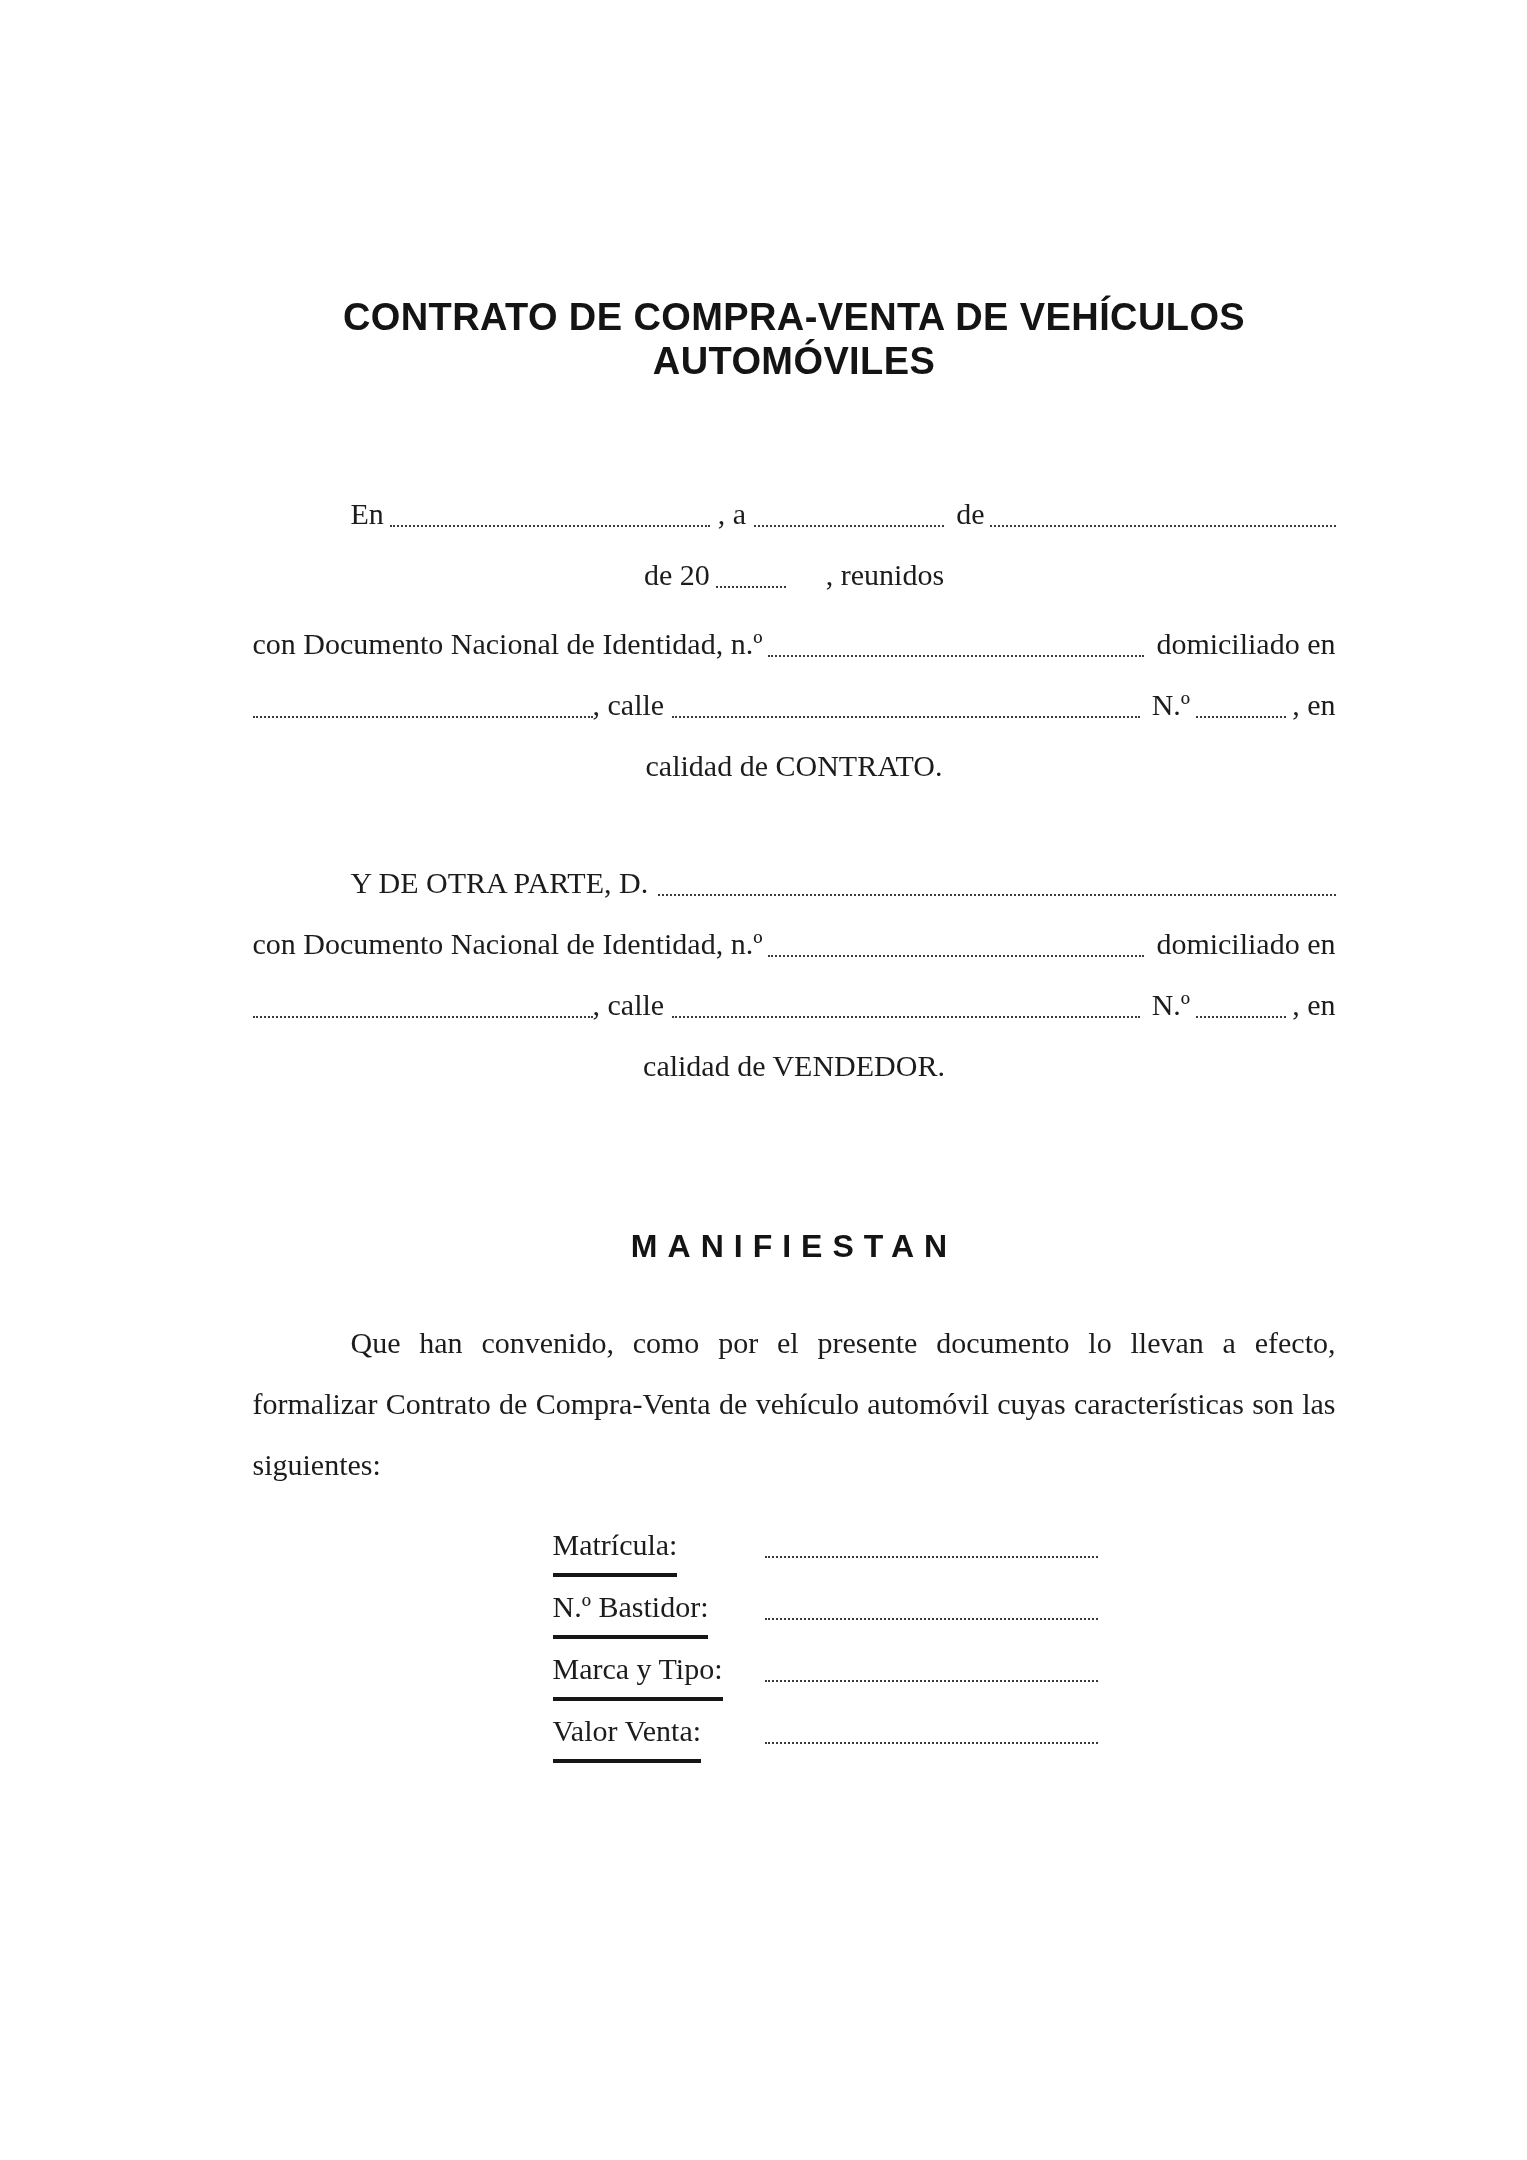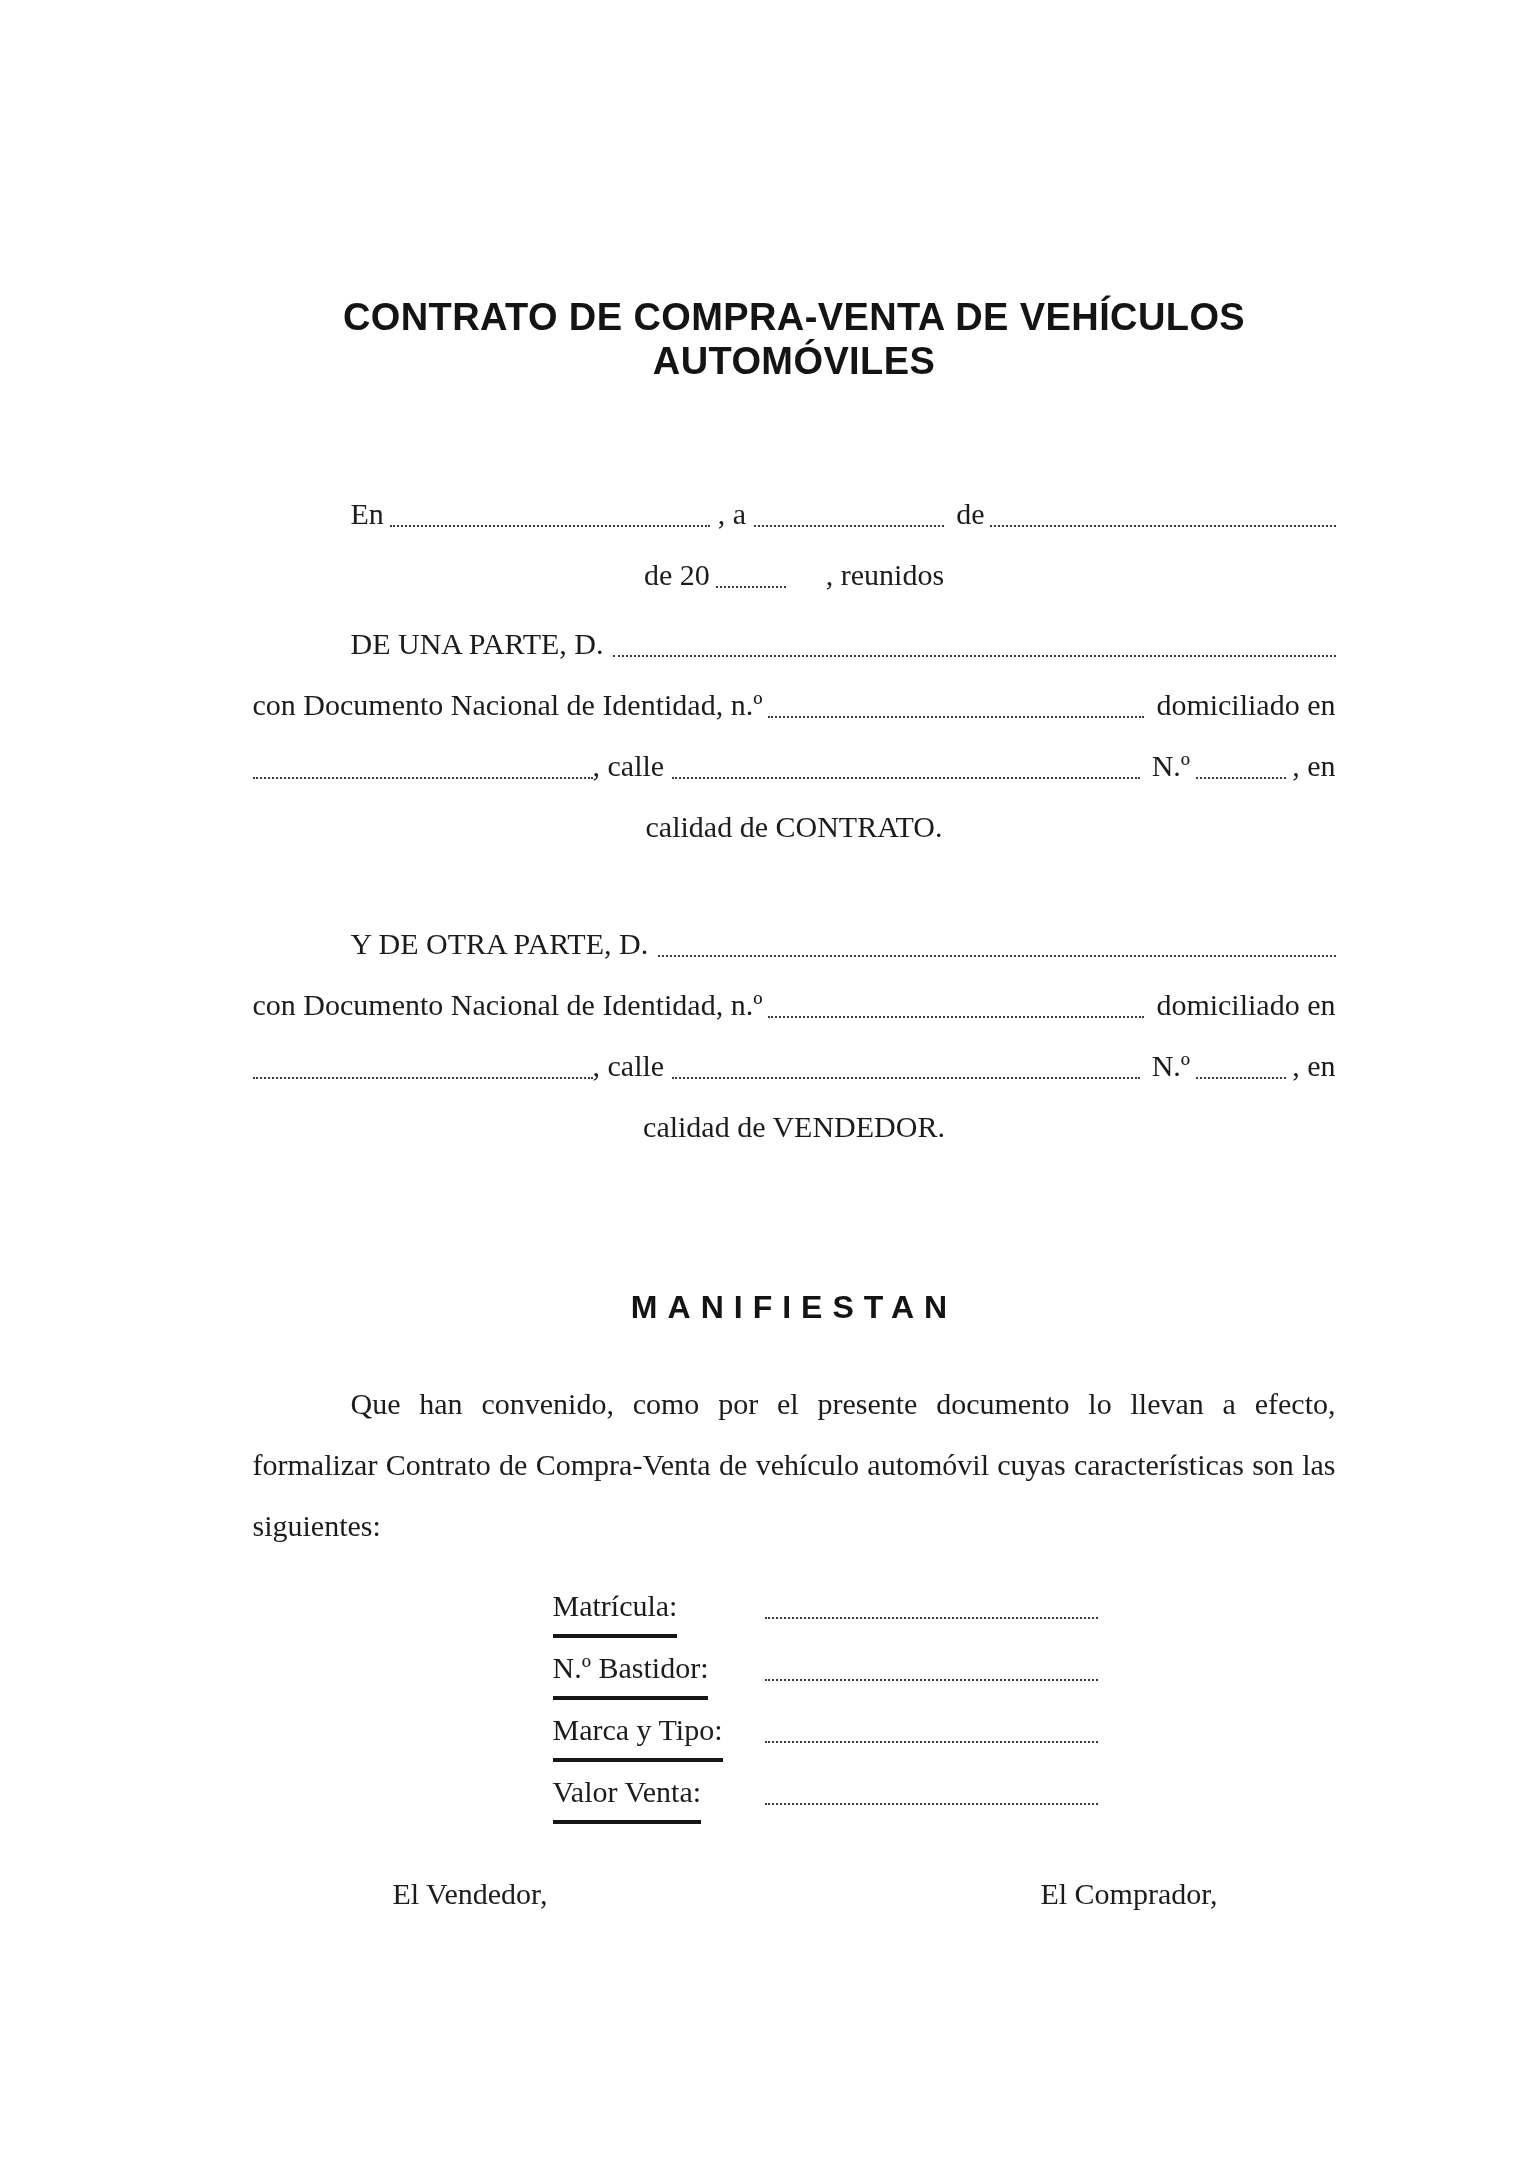--- a/index.html
+++ b/index.html
@@ -126,24 +126,20 @@
       <span class="blank fill"></span>
     </div>
     <div class="line">
       <span class="txt mr6">de 20</span>
       <span class="blank w70"></span>
       <span class="txt ml40">, reunidos</span>
     </div>
   </div>
 
   <div class="seller">
-    <div class="line indent">
-      <span class="txt mr10">DE UNA PARTE, D.</span>
-      <span class="blank fill"></span>
-    </div>
     <div class="line">
       <span class="txt mr6">con Documento Nacional de Identidad, n.º</span>
       <span class="blank fill"></span>
       <span class="txt ml12">domiciliado en</span>
     </div>
     <div class="line">
       <span class="blank w340"></span>
       <span class="txt mr8">, calle</span>
       <span class="blank fill"></span>
       <span class="txt ml12 mr6">N.º</span>
@@ -195,18 +191,14 @@
       <span class="vlabel-box"><span class="vlabel">Marca y Tipo:</span></span>
       <span class="blank w333"></span>
     </div>
     <div class="vrow">
       <span class="vlabel-box"><span class="vlabel">Valor Venta:</span></span>
       <span class="blank w333"></span>
     </div>
   </div>
 
 
-  <div class="signatures">
-    <span>El Vendedor,</span>
-    <span>El Comprador,</span>
-  </div>
 
 </div>
 
 </body></html>

